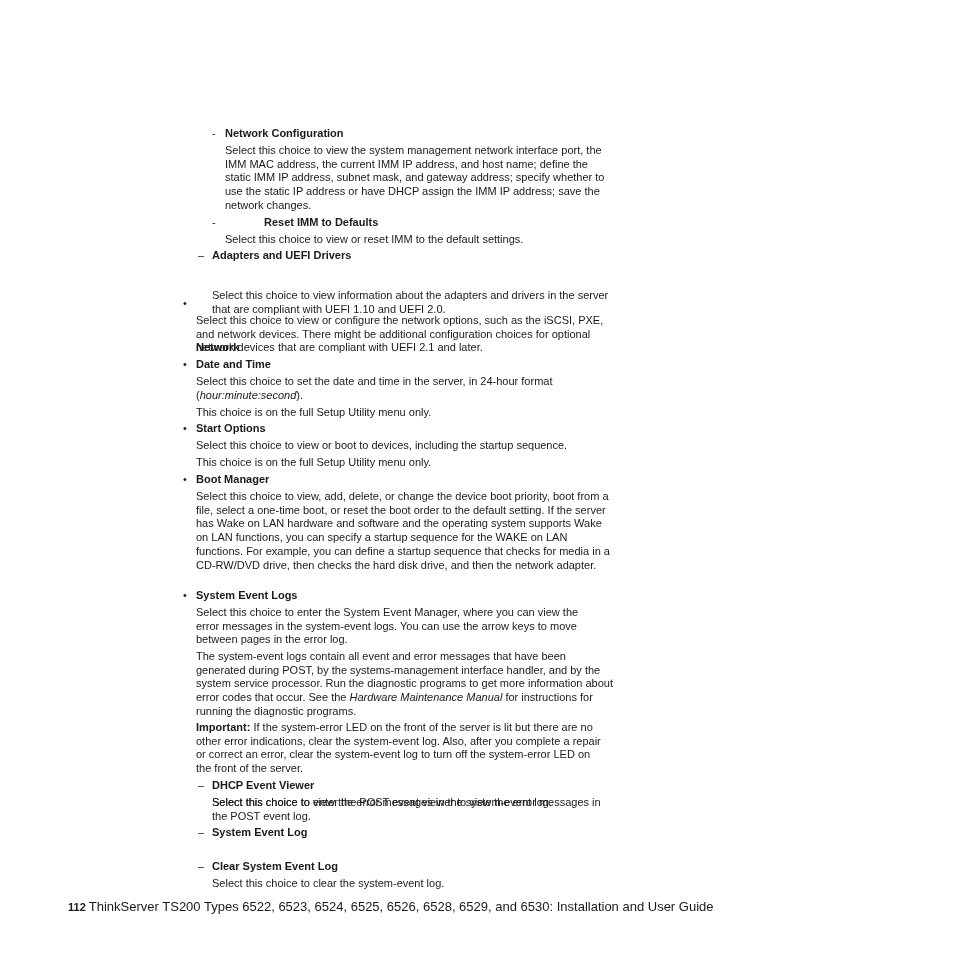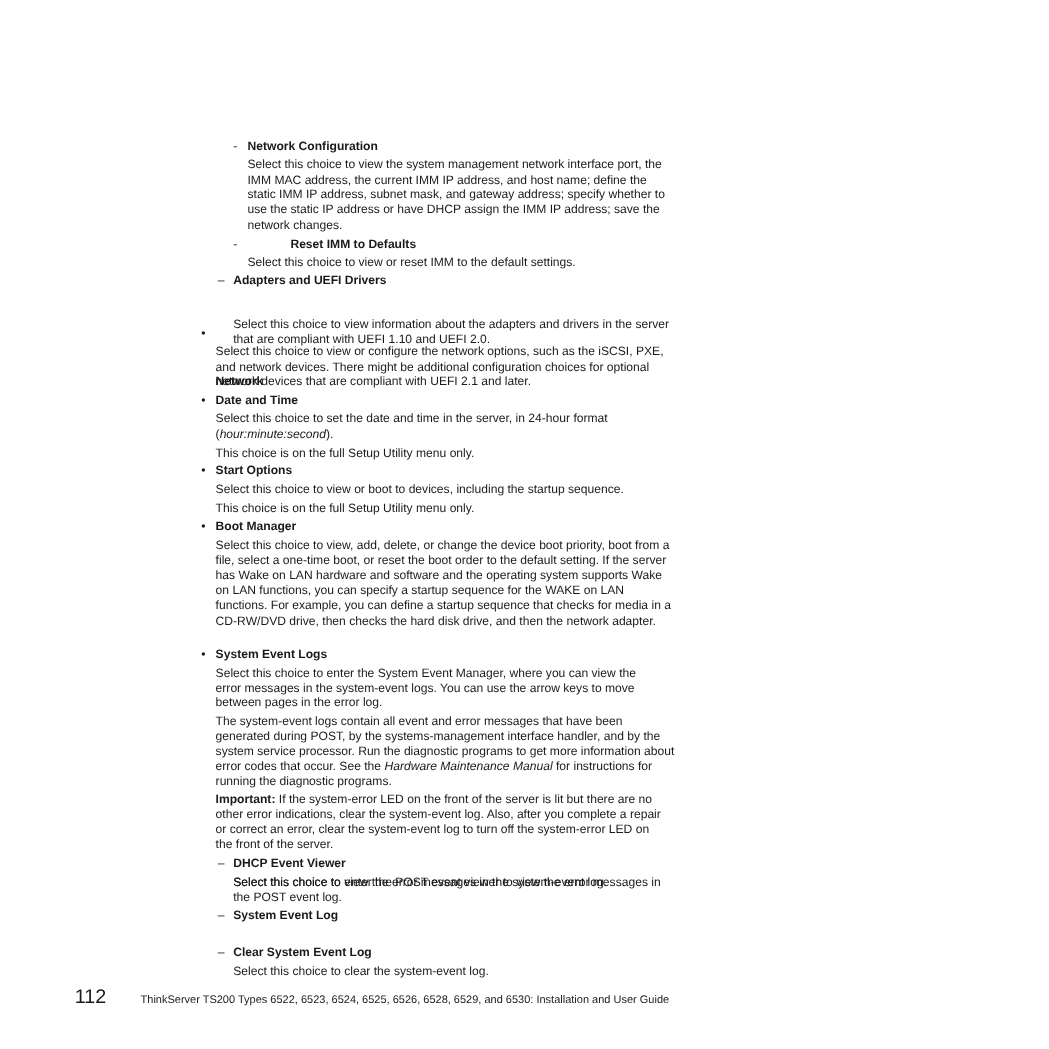--- a/index.html
+++ b/index.html
@@ -4,22 +4,22 @@
   <style>
     html, body { margin: 0; padding: 0; background: #ffffff; }
     body { width: 954px; height: 954px; position: relative; overflow: hidden;
       font-family: "Liberation Sans", sans-serif; color: #1a1a1a; font-size: 11px; line-height: 13.7px; }
     .blk { position: absolute; }
     .term { font-weight: bold; }
     p { margin: 0; }
     .para { position: absolute; width: 420px; }
     i { font-style: italic; }
     .footer { position: absolute; left: 68px; top: 900px; white-space: nowrap; }
-    .pagenum { font-weight: normal; font-size: 18px; margin-right: 28px; }
-    .ftitle { font-size: 10px; }
+    .pagenum { font-weight: bold; font-size: 11px; margin-right: 0; }
+    .ftitle { font-size: 13px; }
   </style>
 </head>
 <body>
 
 <div class="blk" style="left:212px; top:127px;">
   <span>-</span>
 </div>
 <div class="blk term" style="left:225px; top:127px;">Network Configuration</div>
 <p class="para" style="left:225px; top:144px; width:385px;">Select this choice to view the system management network interface port, the IMM MAC address, the current IMM IP address, and host name; define the static IMM IP address, subnet mask, and gateway address; specify whether to use the static IP address or have DHCP assign the IMM IP address; save the network changes.</p>
 

